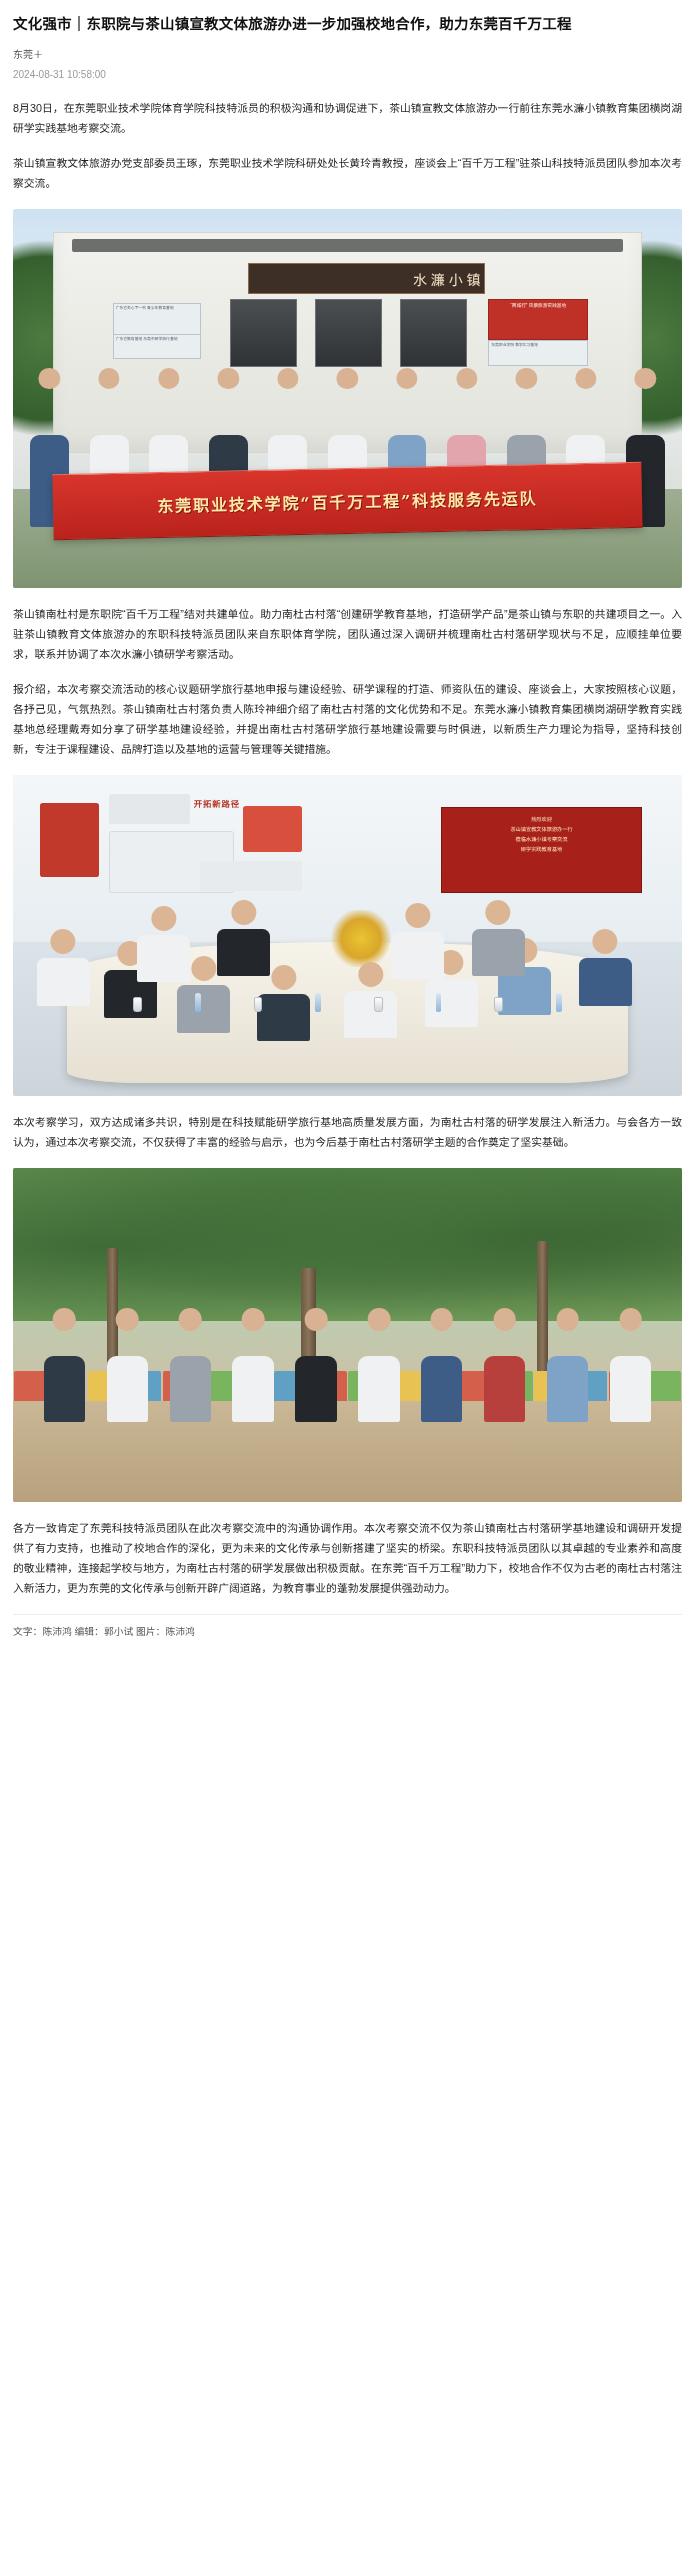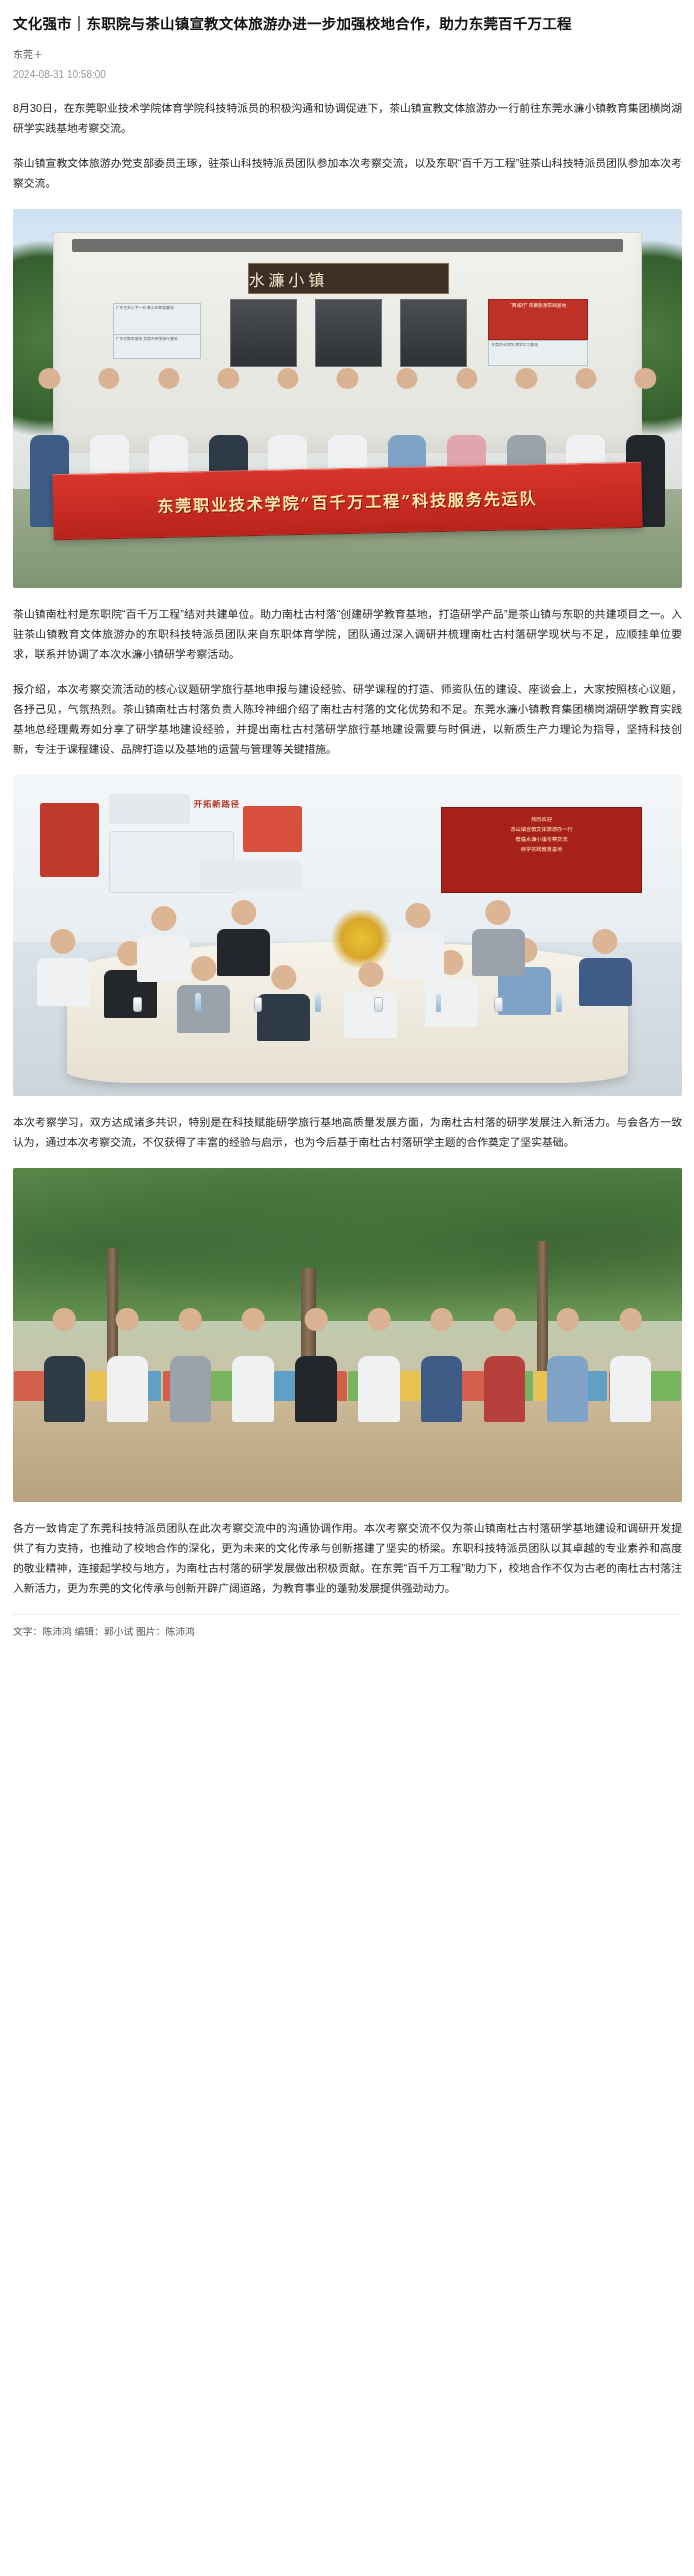--- a/index.html
+++ b/index.html
@@ -88,24 +88,25 @@
     position: absolute;
     left: 33%;
     top: 14%;
     width: 34%;
     height: 13%;
     background: #3e2f26;
     border: 1.9px solid #8d6b4a;
     color: #f3e3c8;
     display: flex;
     align-items: center;
-    justify-content: flex-start;
-    font-size: 16px;
+    justify-content: flex-end;
+    font-size: 14px;
     letter-spacing: 3.8px;
     font-family: "DejaVu Serif", "Liberation Serif", serif;
+    padding-left: 36px;
   }
   .p1-door {
     position: absolute;
     top: 30%;
     width: 11%;
     height: 30%;
     background: linear-gradient(#4b4f52, #2f3234);
     border: 0.9px solid #6d7174;
   }
   .p1-d1 { left: 30%; }
@@ -387,21 +388,21 @@
 <body>
 
 <div class="page">
 
   <h1 class="article-title">文化强市｜东职院与茶山镇宣教文体旅游办进一步加强校地合作，助力东莞百千万工程</h1>
 
   <div class="byline">东莞＋</div>
   <div class="timestamp">2024-08-31 10:58:00</div>
 
   <p class="para">8月30日，在东莞职业技术学院体育学院科技特派员的积极沟通和协调促进下，茶山镇宣教文体旅游办一行前往东莞水濂小镇教育集团横岗湖研学实践基地考察交流。</p>
-  <p class="para">茶山镇宣教文体旅游办党支部委员王琢，驻茶山科技特派员团队参加本次考察交流，以及东职“百千万工程”驻茶山科技特派员团队参加本次考察交流。</p>
+  <p class="para">茶山镇宣教文体旅游办党支部委员王琢，东莞职业技术学院科研处处长黄玲青教授，座谈会上“百千万工程”驻茶山科技特派员团队参加本次考察交流。</p>
 
   <figure class="figure">
     <div class="photo photo1">
       <div class="p1-tree-l"></div>
       <div class="p1-tree-r"></div>
       <div class="p1-building">
         <div class="p1-roof"></div>
         <div class="p1-sign">
           <span>水濂小镇</span>
         </div>

